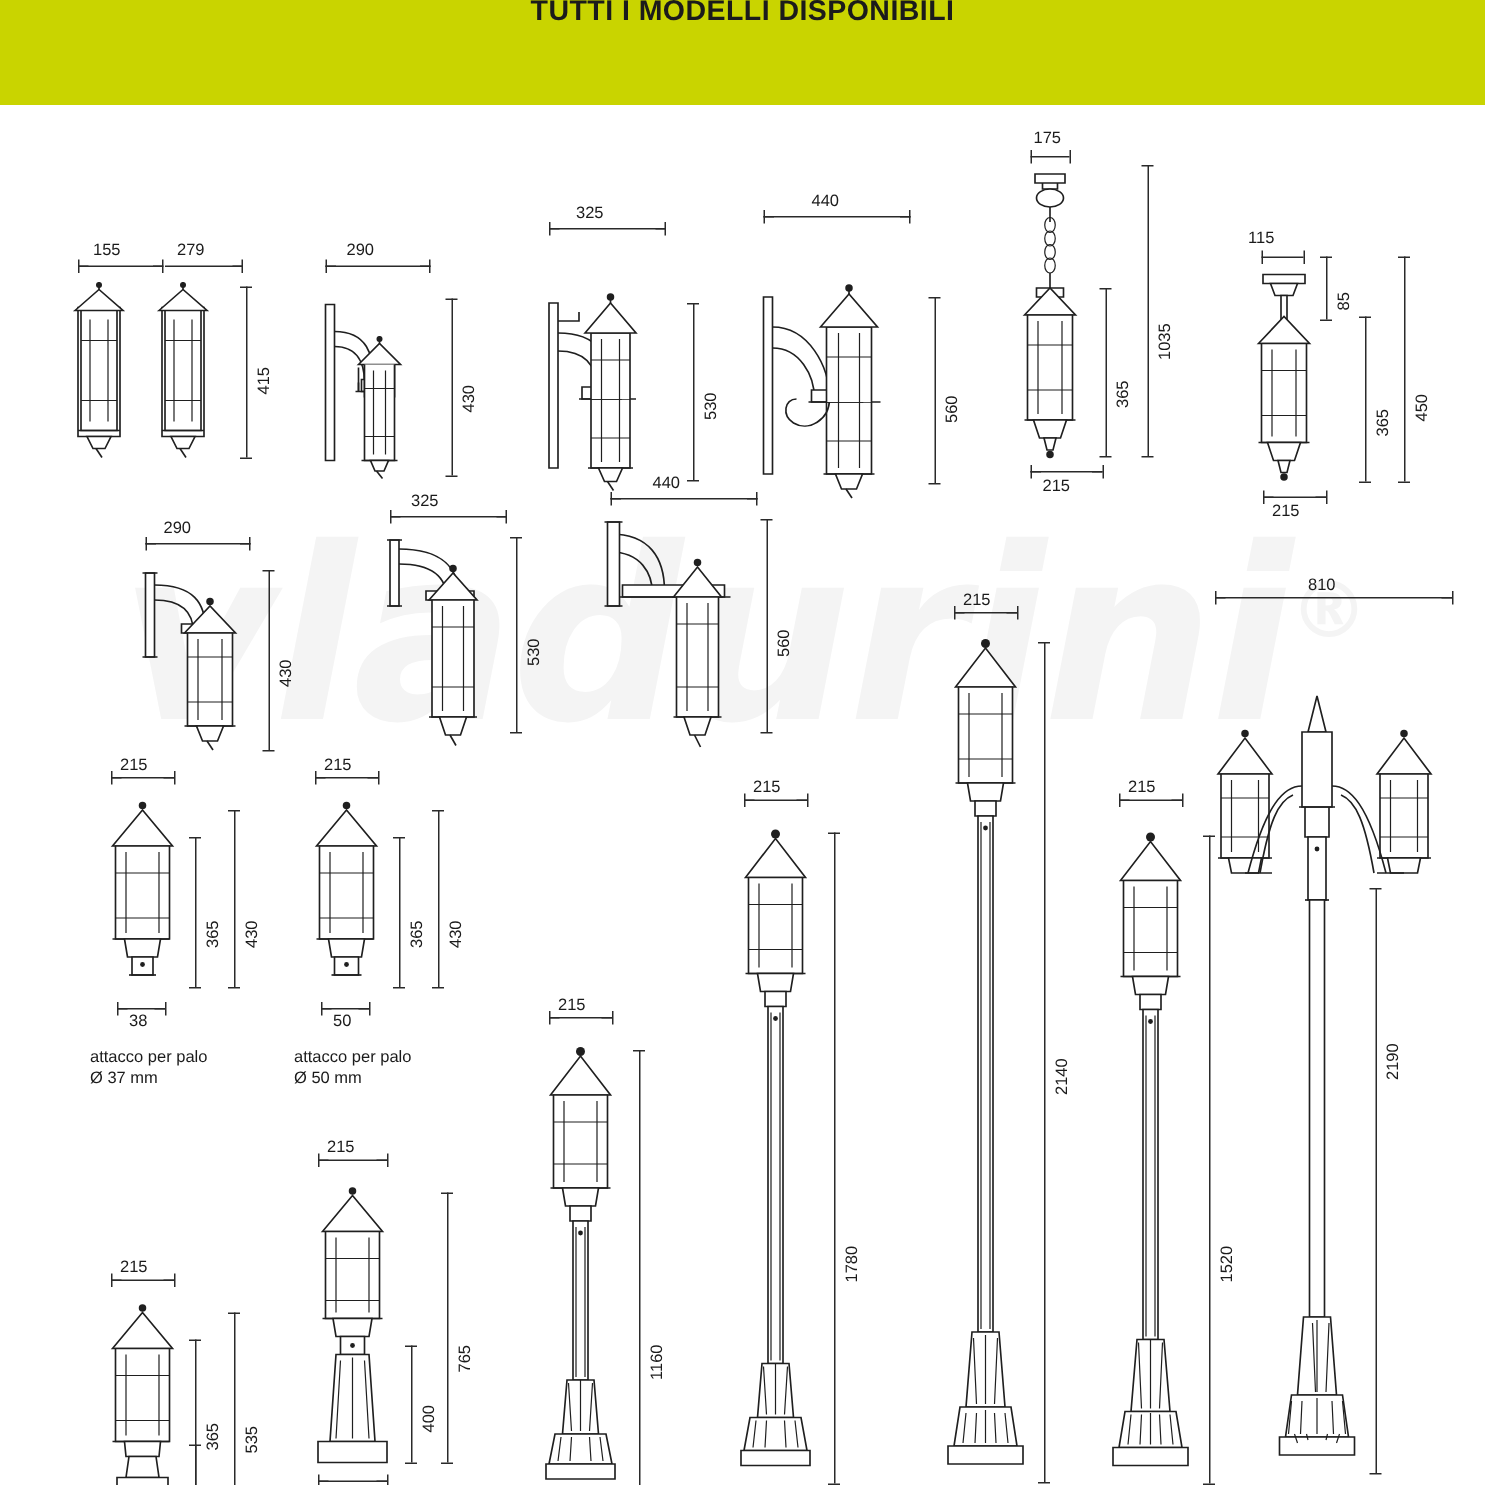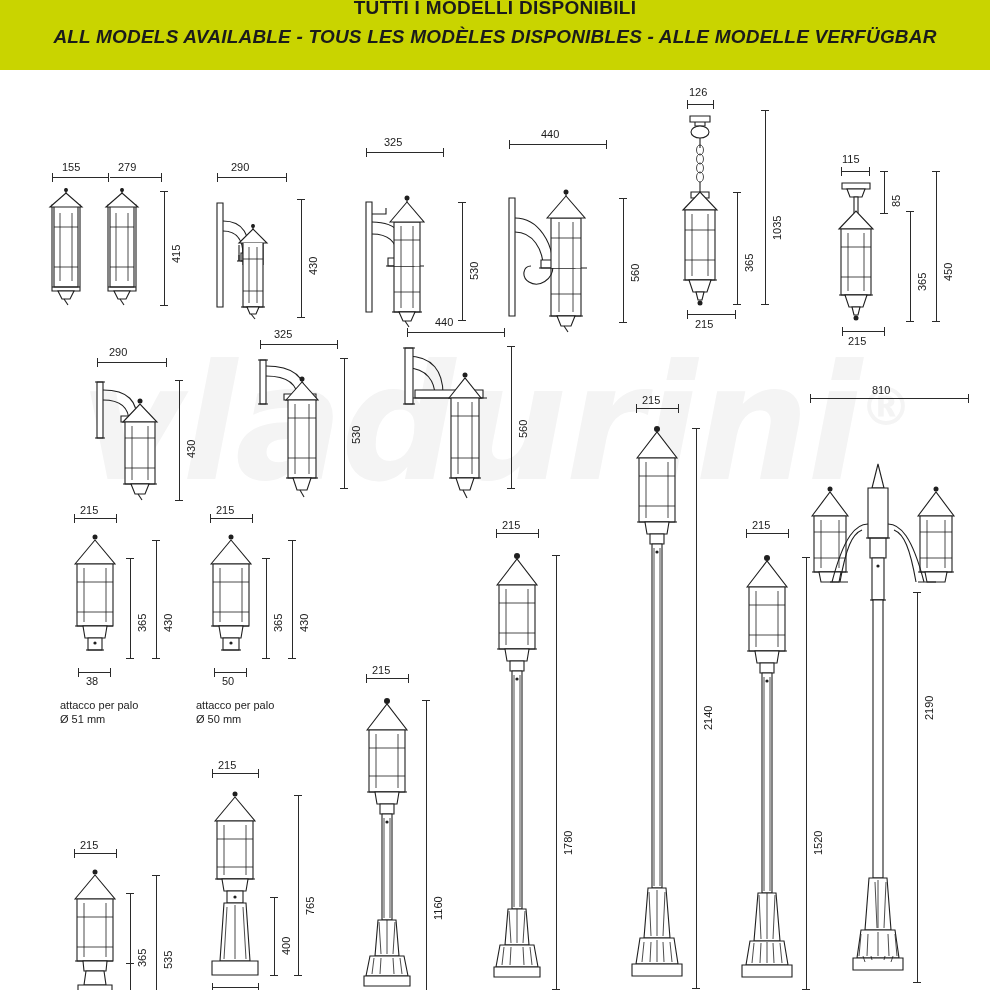--- a/index.html
+++ b/index.html
@@ -76,21 +76,20 @@
   svg { overflow: visible; display: block; }
   svg .o { fill: none; stroke: #1f1f1f; stroke-width: 1.1; }
   svg .t { fill: none; stroke: #1f1f1f; stroke-width: .8; }
   svg .f { fill: #1f1f1f; stroke: none; }
 </style>
 </head>
 <body>
 
 <div id="banner">
   <div class="line1">TUTTI I MODELLI DISPONIBILI</div>
-  <div class="line2">ALL MODELS AVAILABLE - TOUS LES MODÈLES DISPONIBLES - ALLE MODELLE VERFÜGBAR</div>
 </div>
 
 <div id="watermark">
   <span>vladurini</span><sup>®</sup>
 </div>
 
 <div id="sheet">
 
   <div class="fig" style="left:40px; top:95px; width:160px; height:140px;">
     <div class="dim" style="left:22px; top:-4px;">155</div>
@@ -229,21 +228,21 @@
         <path d="M64 68 L64 158 M78 68 L78 158 M56 84 L86 84 M56 140 L86 140"></path>
       </g>
     </svg>
     <div class="vline" style="left:128px; top:66px; height:124px;"></div>
     <div class="hline" style="left:124px; top:66px; width:8px;"></div>
     <div class="hline" style="left:124px; top:190px; width:8px;"></div>
     <div class="dim vert" style="left:134px; top:150px;">560</div>
   </div>
 
   <div class="fig" style="left:665px; top:18px; width:150px; height:240px;">
-    <div class="dim" style="left:24px; top:-2px;">126</div>
+    <div class="dim" style="left:24px; top:-2px;">175</div>
     <div class="vline" style="left:22px; top:12px; height:9px;"></div>
     <div class="hline" style="left:22px; top:16px; width:26px;"></div>
     <div class="vline" style="left:48px; top:12px; height:9px;"></div>
     <svg width="150" height="215" style="position:absolute;left:0;top:22px;">
       <g class="o">
         <path d="M25 6 L45 6 L45 12 L25 12 Z" fill="#fff"></path>
         <path d="M30 12 L30 16 L40 16 L40 12"></path>
         <ellipse cx="35" cy="22" rx="9" ry="6" fill="#fff"></ellipse>
         <path d="M35 28 L35 38"></path>
       </g>
@@ -277,21 +276,21 @@
     <div class="dim vert" style="left:106px; top:152px;">1035</div>
     <div class="hline" style="left:22px; top:226px; width:48px;"></div>
     <div class="ticks" style="left:22px; top:226px;"></div>
     <div class="ticks" style="left:63px; top:226px;"></div>
     <div class="vline" style="left:22px; top:222px; height:9px;"></div>
     <div class="vline" style="left:70px; top:222px; height:9px;"></div>
     <div class="dim" style="left:30px; top:230px;">215</div>
   </div>
 
   <div class="fig" style="left:828px; top:85px; width:145px; height:180px;">
-    <div class="dim" style="left:14px; top:-2px;">115</div>
+    <div class="dim" style="left:4px; top:-2px;">115</div>
     <div class="vline" style="left:13px; top:12px; height:9px;"></div>
     <div class="hline" style="left:13px; top:16px; width:28px;"></div>
     <div class="vline" style="left:41px; top:12px; height:9px;"></div>
     <svg width="145" height="160" style="position:absolute;left:0;top:22px;">
       <g class="o">
         <path d="M14 6 L42 6 L42 12 L14 12 Z" fill="#fff"></path>
         <path d="M19 12 L37 12 L34 20 L22 20 Z" fill="#fff"></path>
         <path d="M26 20 L30 20 L30 36 L26 36 Z" fill="#fff"></path>
         <path d="M11 52 L28 34 L45 52 Z" fill="#fff"></path>
         <path d="M13 52 L13 118 L43 118 L43 52 Z" fill="#fff"></path>
@@ -573,21 +572,21 @@
     <div class="hline" style="left:90px; top:148px; width:8px;"></div>
     <div class="dim vert" style="left:100px; top:122px;">430</div>
     <div class="hline" style="left:16px; top:162px; width:32px;"></div>
     <div class="ticks" style="left:16px; top:162px;"></div>
     <div class="ticks" style="left:41px; top:162px;"></div>
     <div class="vline" style="left:16px; top:158px; height:9px;"></div>
     <div class="vline" style="left:48px; top:158px; height:9px;"></div>
     <div class="dim" style="left:24px; top:165px;">38</div>
     <div class="cap" style="left:-2px; top:188px;">
       <span>attacco per palo</span><br>
-      <span>Ø 51 mm</span>
+      <span>Ø 37 mm</span>
     </div>
   </div>
 
   <div class="fig" style="left:198px; top:440px; width:120px; height:200px;">
     <div class="hline" style="left:12px; top:8px; width:42px;"></div>
     <div class="ticks" style="left:12px; top:8px;"></div>
     <div class="ticks" style="left:47px; top:8px;"></div>
     <div class="vline" style="left:12px; top:4px; height:9px;"></div>
     <div class="vline" style="left:54px; top:4px; height:9px;"></div>
     <div class="dim" style="left:18px; top:-6px;">215</div>

